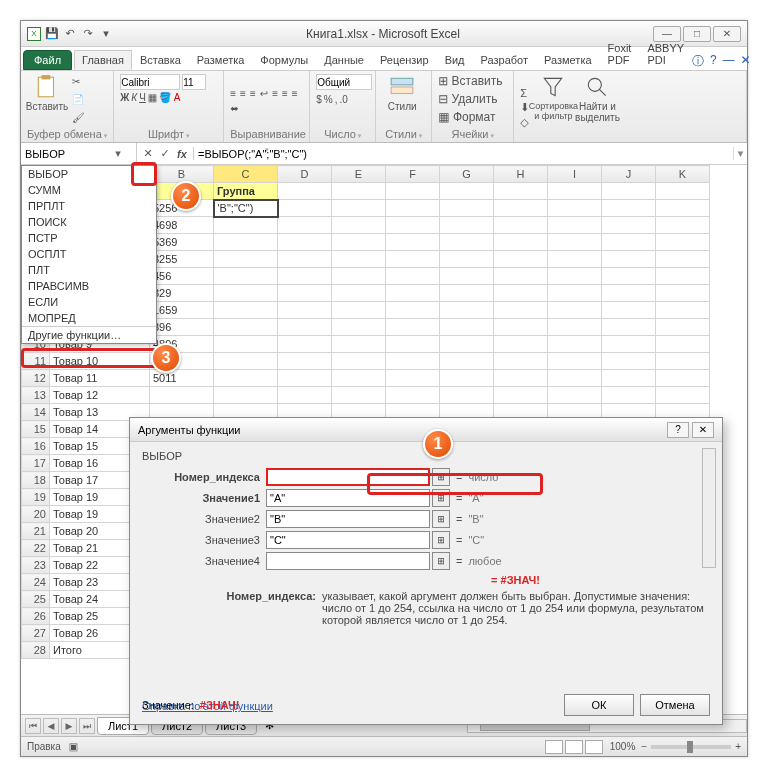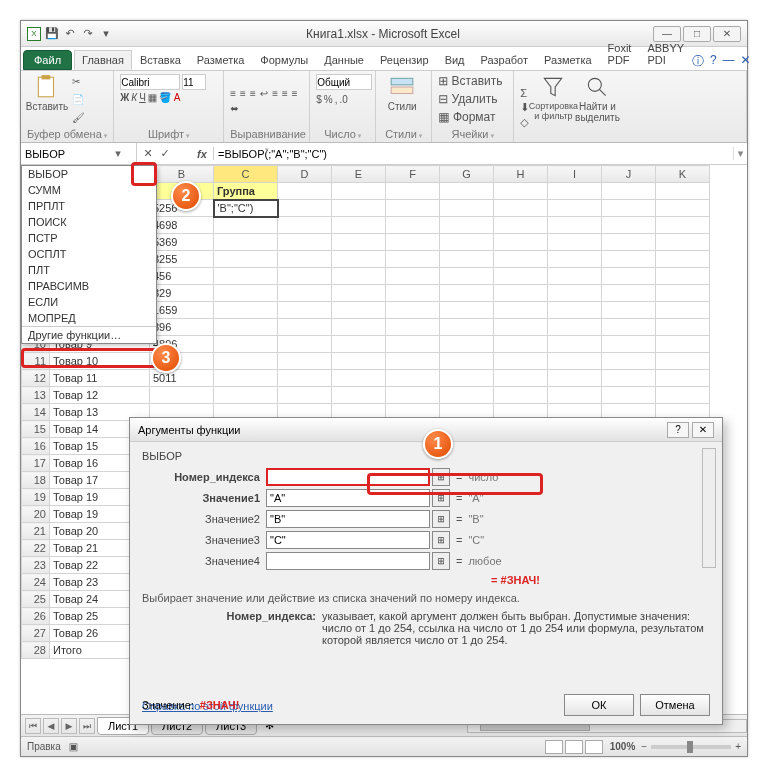--- a/index.html
+++ b/index.html
@@ -25,21 +25,21 @@
 .bigbtn { width:40px; display:flex; flex-direction:column; align-items:center; gap:1px; font-size:10px;}
 .bigbtn .ic { width:26px; height:26px;}
 .smallcol { display:flex; flex-direction:column; gap:2px; justify-content:center;}
 .smallbtn { width:16px; height:16px; border:1px solid transparent;}
 .formulabar { height:22px; border-bottom:1px solid #ccc; display:flex; align-items:center; font-size:11px;}
 .namebox { width:116px; padding:0 4px; height:100%; border-right:1px solid #ccc; display:flex; align-items:center;}
 .namebox input { border:0; width:86px; font-size:11px; outline:none;}
 .namebox .dd { width:14px; text-align:center; color:#666;}
 .fnctrl { display:flex; align-items:center; gap:3px; padding:0 4px; border-right:1px solid #ccc;}
 .fnctrl span { width:14px; text-align:center; color:#555;}
-.fx { font-style:italic; font-weight:bold; color:#555;margin-left:20px;}
+.fx { font-style:italic; font-weight:bold; color:#555;}
 .formula { flex:1; padding:0 4px;}
 .formula input { border:0; width:100%; font-size:11px; outline:none;}
 .fbar-dd { width:14px; text-align:center; color:#888; border-left:1px solid #ddd;}
 .sheet-area { position:relative; height: calc(100% - 26px - 24px - 72px - 22px - 22px - 20px); overflow:hidden; background:#fff;}
 table.grid { border-collapse:collapse; font-size:11px; color:#333; table-layout:fixed;}
 table.grid th, table.grid td { border:1px solid #d4d4d4; height:17px; padding:0 3px; text-align:left; background:#fff;}
 table.grid thead th { background:linear-gradient(#f7f7f7,#e8e8e8); text-align:center; font-weight:normal; color:#555;}
 table.grid tbody th { background:linear-gradient(#f7f7f7,#e8e8e8); text-align:right; font-weight:normal; color:#555; width:28px;}
 .col-A{width:100px}.col-B{width:64px}.col-C{width:64px}.col-D{width:54px}.col-E{width:54px}.col-F{width:54px}.col-G{width:54px}.col-H{width:54px}.col-I{width:54px}.col-J{width:54px}.col-K{width:54px}
 td.num { text-align:right;}
@@ -709,21 +709,21 @@
       </div>
   </div>
 
   <div class="statusbar">
     <span>Правка</span>
     <span style="margin-left:8px;">▣</span>
     <div class="spacer"></div>
     <span class="viewbtn"></span>
     <span class="viewbtn"></span>
     <span class="viewbtn"></span>
-    <span style="margin:16px 6px;font-weight:bold;">100%</span>
+    <span style="margin:16px 6px;">100%</span>
     <div class="zoom">
       <span>−</span>
       <div class="slider">
           <div class="thumb"></div>
         </div>
       <span>+</span>
     </div>
   </div>
 
   <div class="dialog">
@@ -766,21 +766,20 @@
           </div>
           <div class="arg-row">
             <span class="lbl ">Значение4</span>
   <input class="inp" value="" style="">
   <span class="refbtn">⊞</span>
   <span class="eq">=</span>
   <span class="res">любое</span>
           </div>
         </div>
       <div class="dlg-result">= <span>#ЗНАЧ!</span></div>
-      <div class="dlg-desc">Выбирает значение или действие из списка значений по номеру индекса.</div>
       <div class="dlg-argdesc">
         <div class="k">Номер_индекса:</div>
         <div class="v">указывает, какой аргумент должен быть выбран. Допустимые значения: число от 1 до 254, ссылка на число от 1 до 254 или формула, результатом которой является число от 1 до 254.</div>
       </div>
     </div>
     <div class="scroll-v"></div>
     <a class="help-link">Справка по этой функции</a>
     <div class="dlg-footer">
       <span class="val-lbl">Значение:</span>
       <span class="val-err">#ЗНАЧ!</span>

